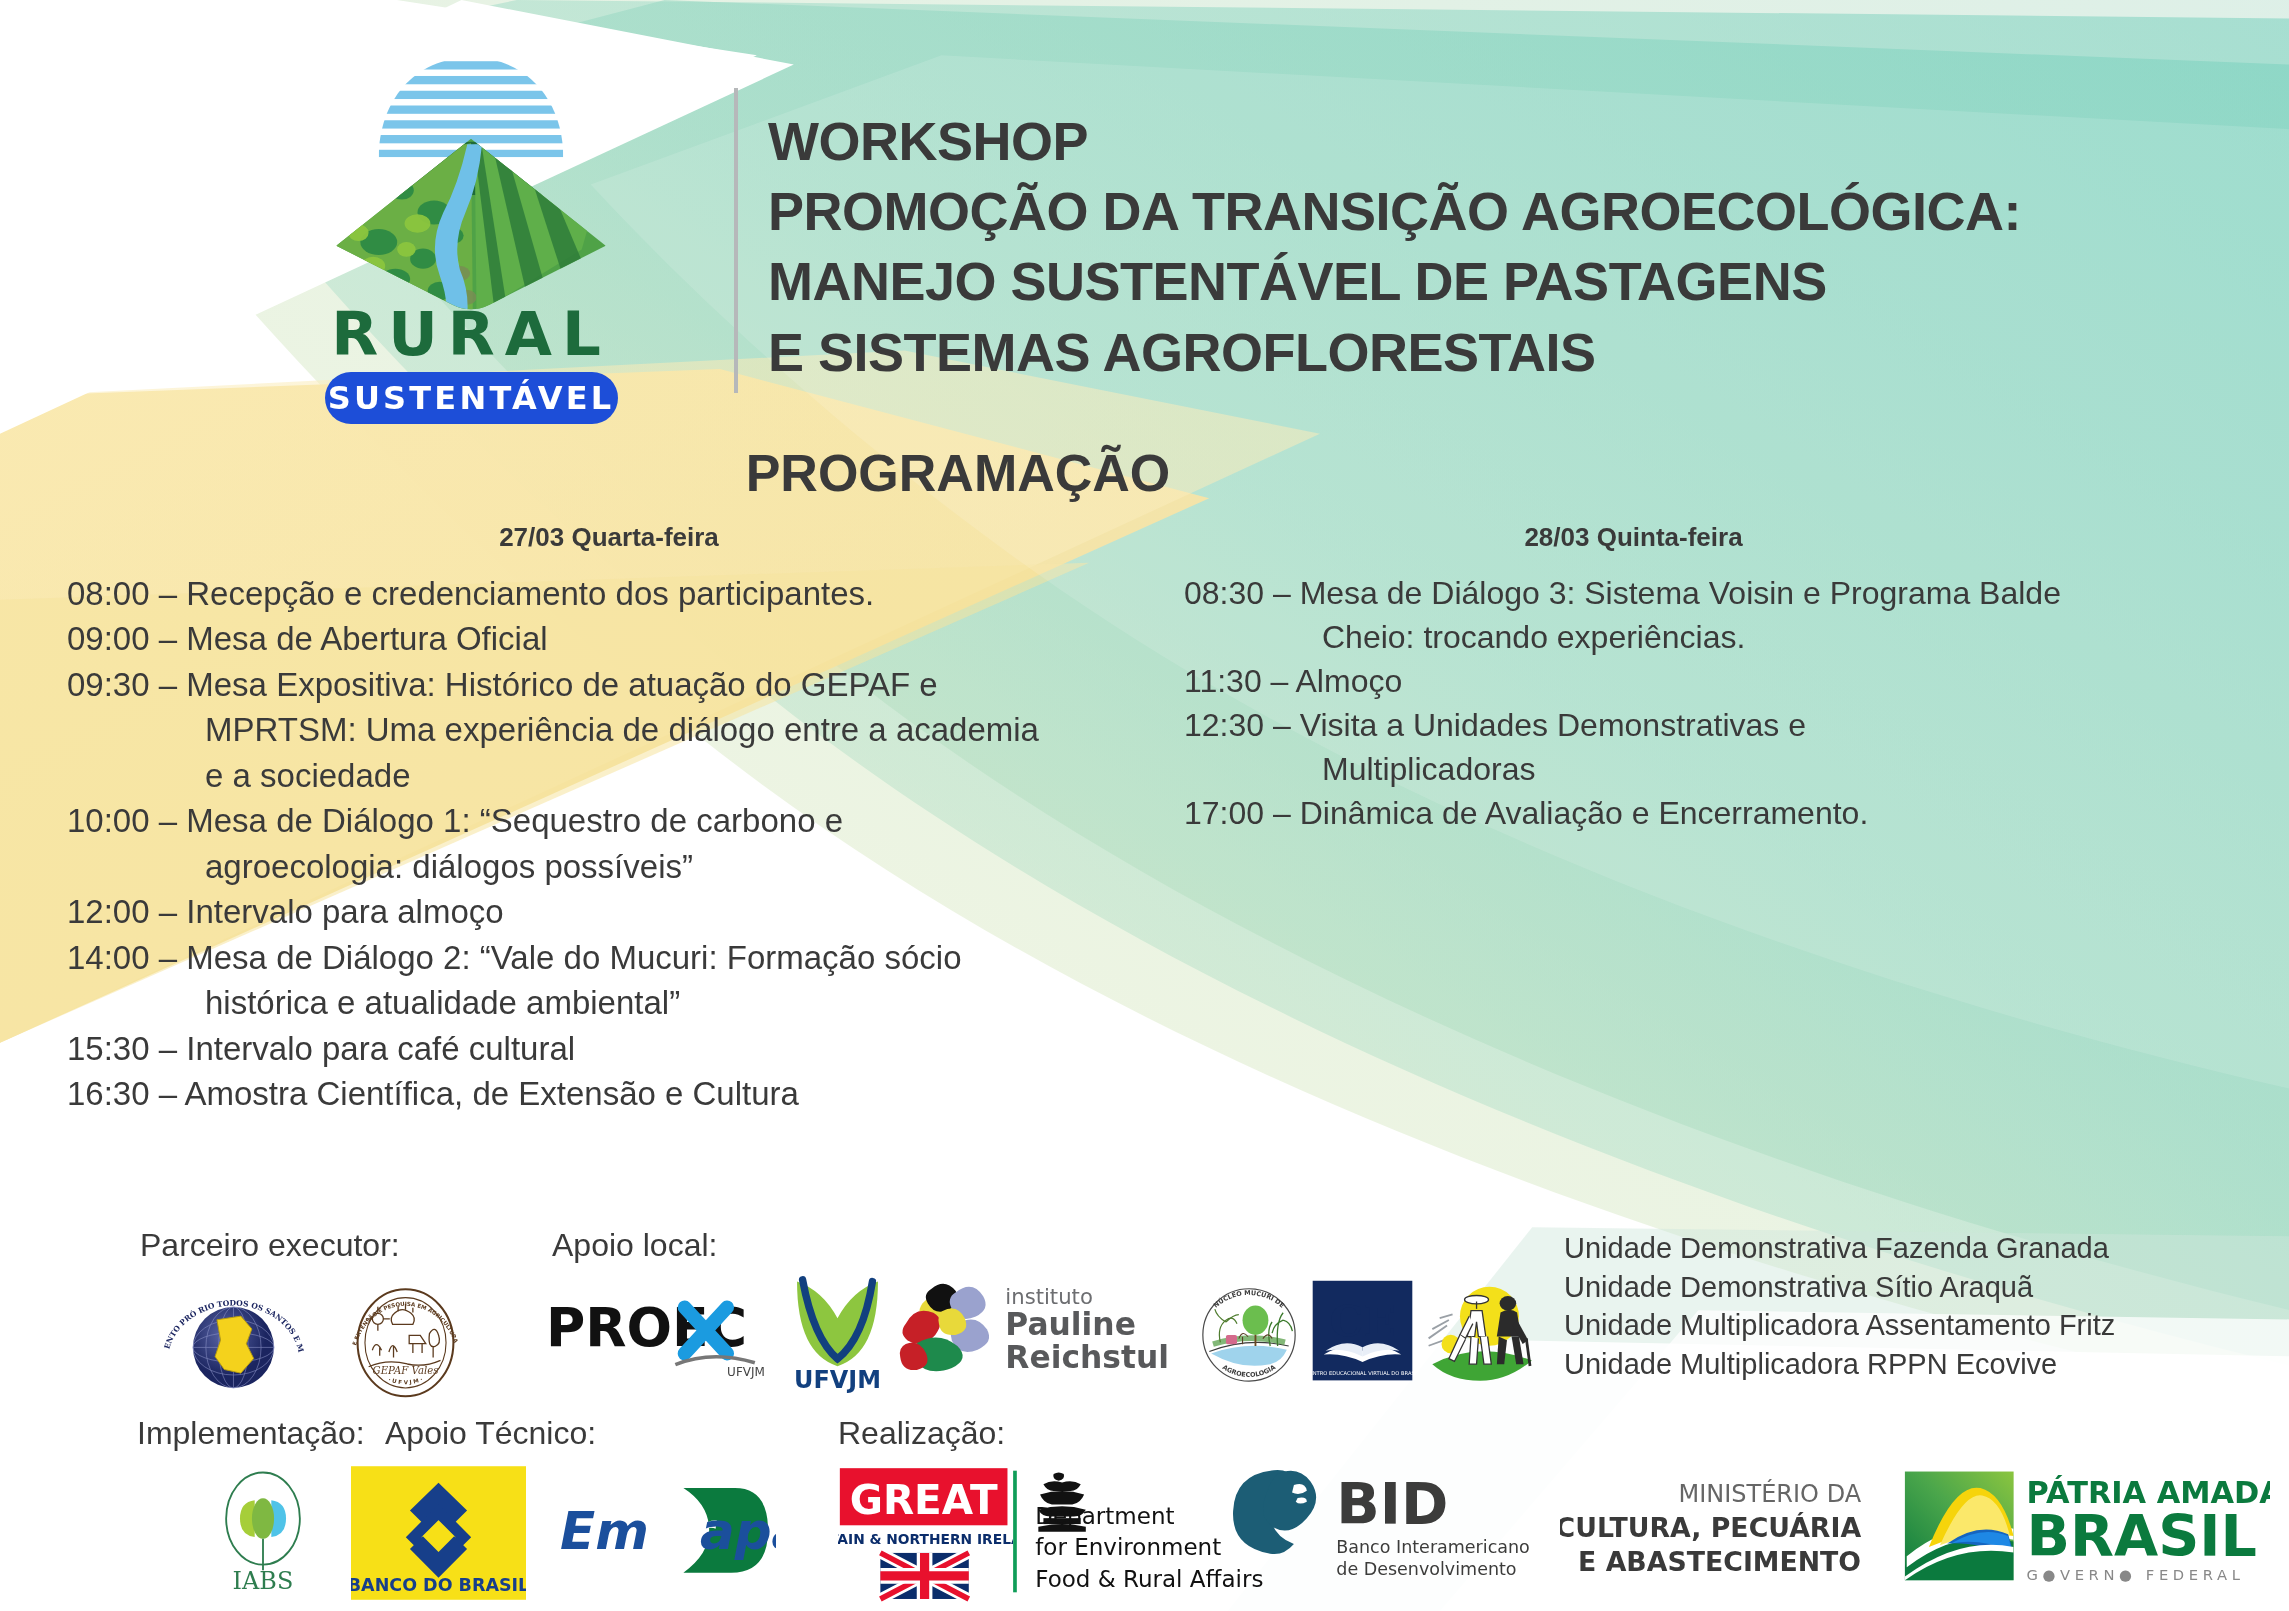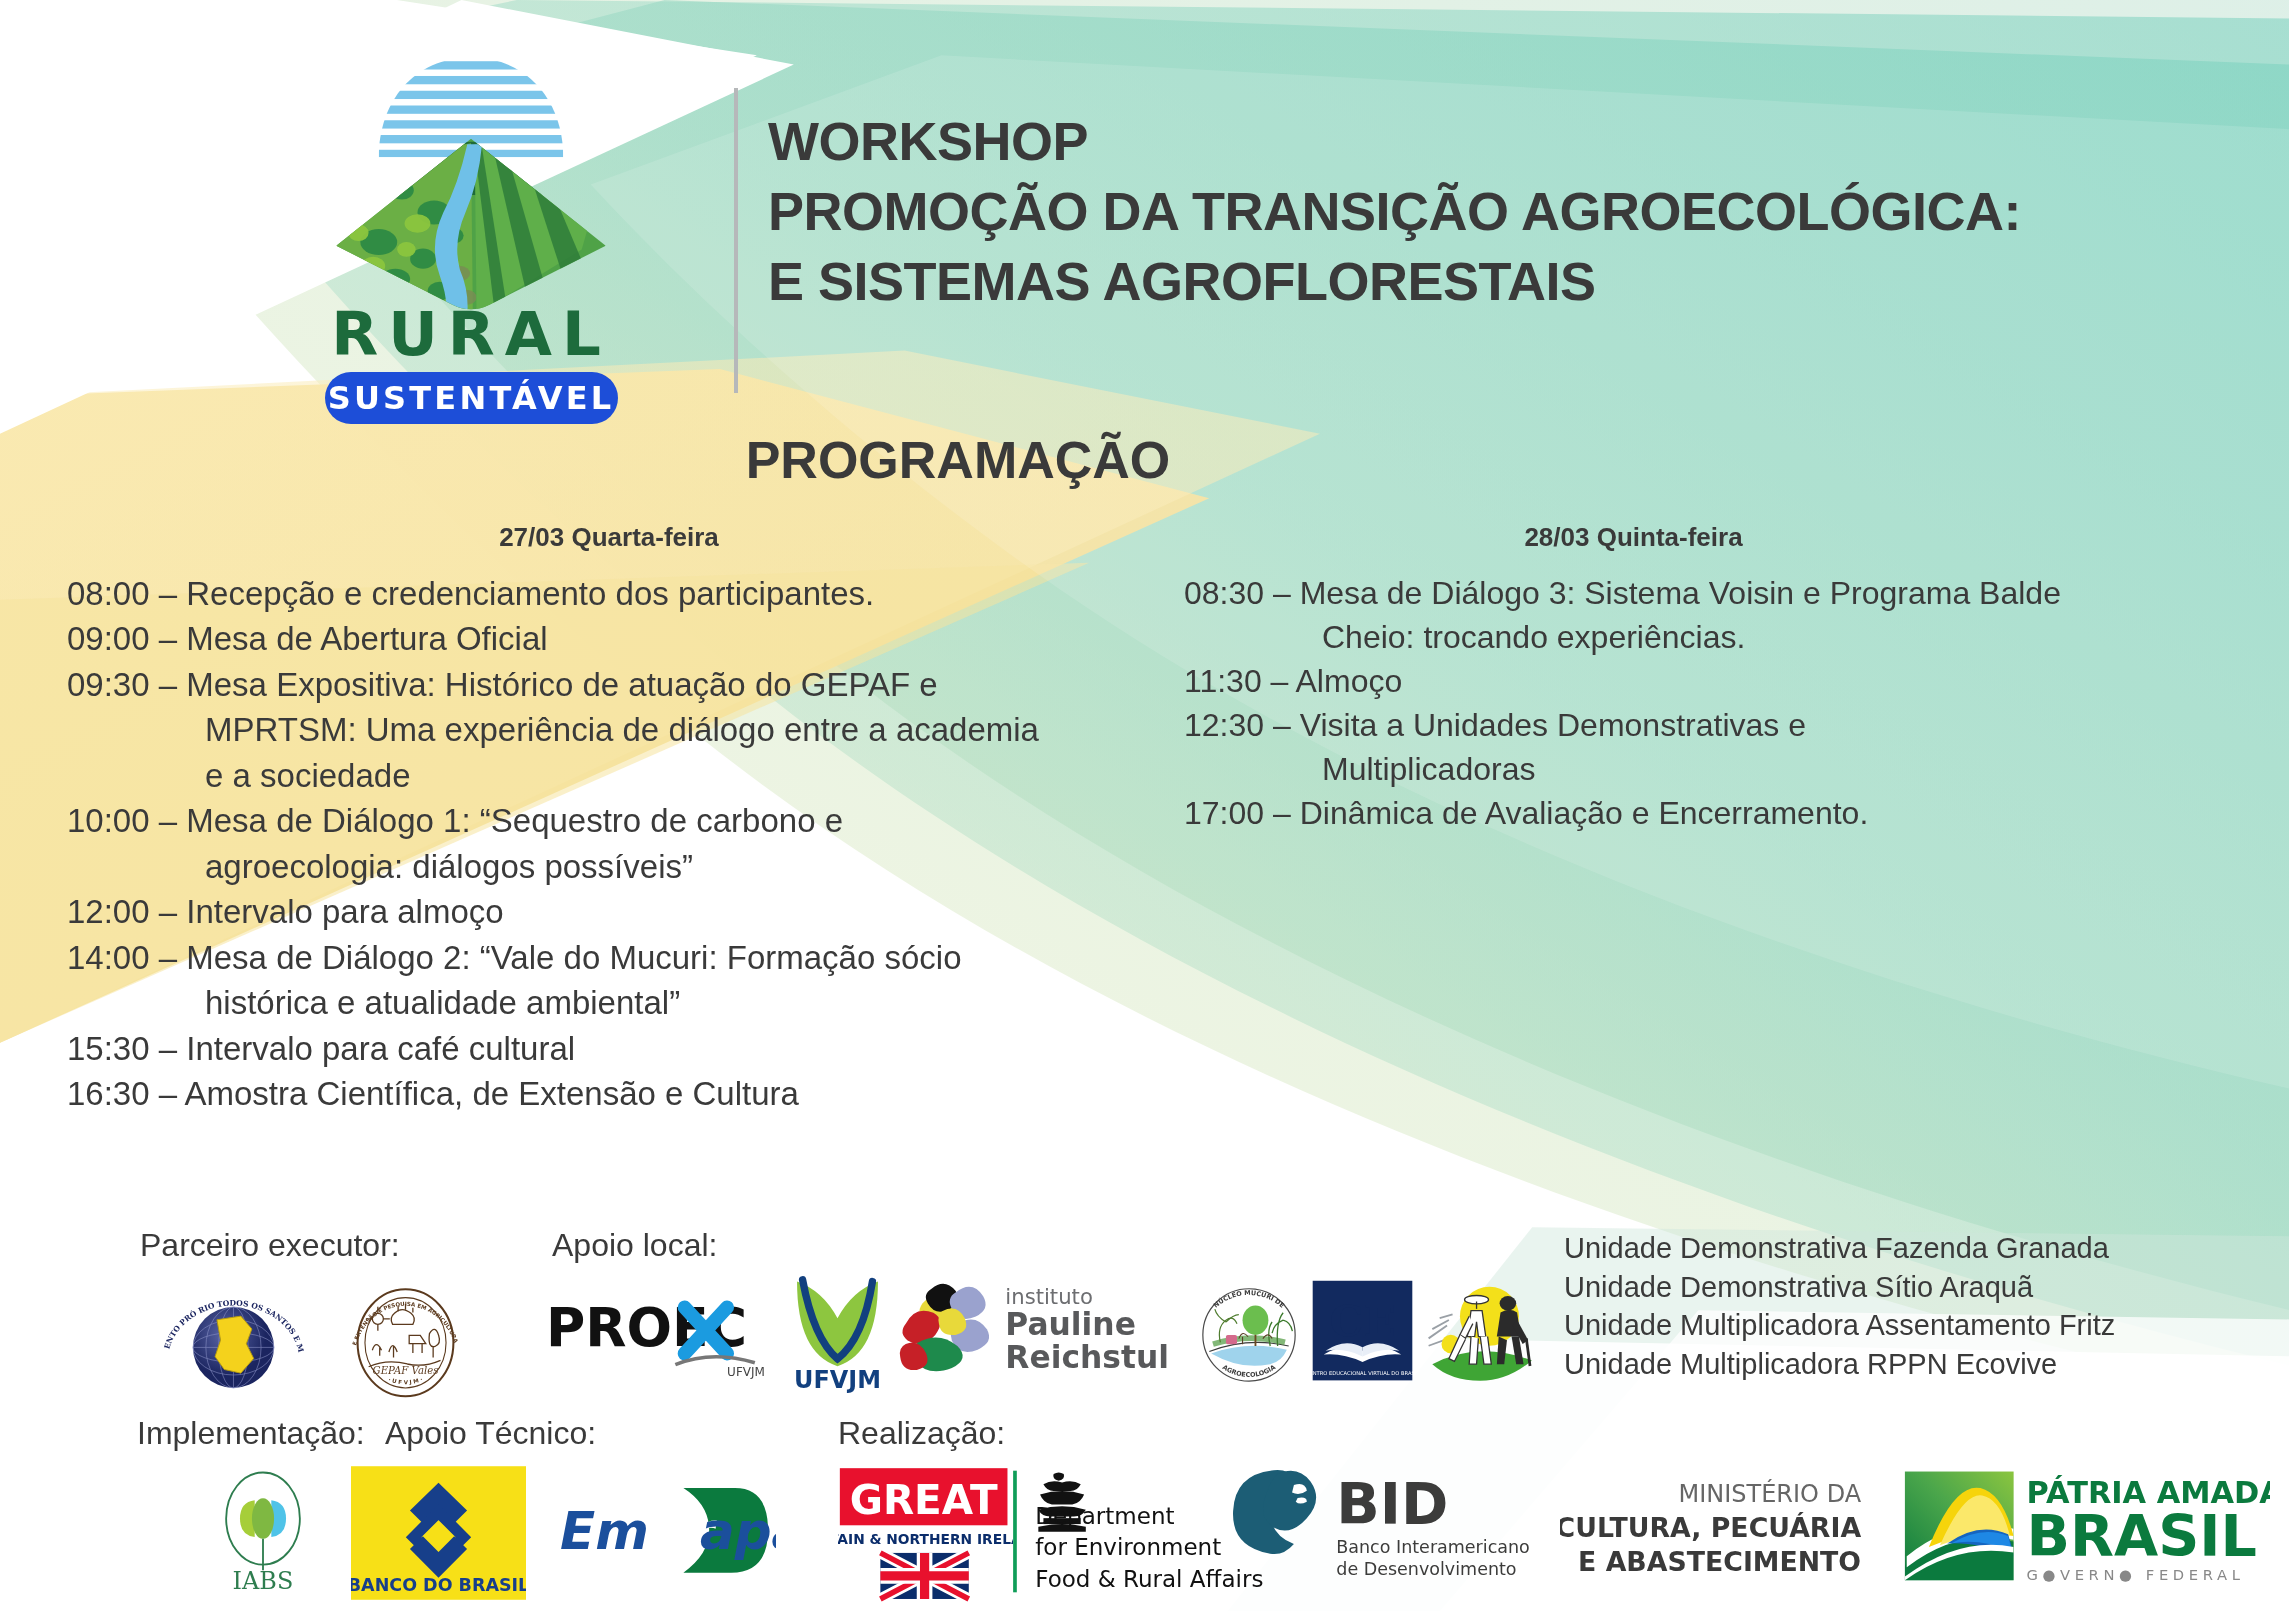--- a/index.html
+++ b/index.html
@@ -37,21 +37,21 @@
   .title-rule{position:absolute;left:734px;top:88px;width:3.7px;height:305px;background:#b6b8ba;}
   .title-block{position:absolute;left:768px;top:106px;width:1311px;}
   .title-block .tline{
     font-family:"Liberation Sans", sans-serif;
     font-weight:bold;font-size:54px;line-height:1.30;
     color:#3a3a3a;letter-spacing:-0.5px;white-space:nowrap;
   }
 
   
   .prog-title{
-    position:absolute;left:0;top:430px;width:1842px;text-align:center;
+    position:absolute;left:0;top:443px;width:1842px;text-align:center;
     font-weight:bold;font-size:52px;color:#3a3a3a;letter-spacing:0px;
   }
   .prog-title span{position:relative;left:37px;}
 
   
   .col{position:absolute;top:522px;}
   .col-left{left:55px;width:1108px;}
   .col-right{left:1172px;width:1089px;}
   .day-head{
     text-align:center;font-weight:bold;font-size:26px;color:#3a3a3a;
@@ -206,20 +206,21 @@
       </svg>
 
       <div class="logo-word">RURAL</div>
       <div class="logo-badge">SUSTENTÁVEL</div>
     </div>
 
     <div class="title-rule"></div>
     <div class="title-block">
       <div class="tline">WORKSHOP</div>
       <div class="tline">PROMOÇÃO DA TRANSIÇÃO AGROECOLÓGICA:</div>
+      <div class="tline">MANEJO SUSTENTÁVEL DE PASTAGENS</div>
       <div class="tline">E SISTEMAS AGROFLORESTAIS</div>
     </div>
   </div>
 
   <div class="prog-title">
     <span>PROGRAMAÇÃO</span>
   </div>
 
   <div class="col col-left">
     <div class="day-head">27/03 Quarta-feira</div>

